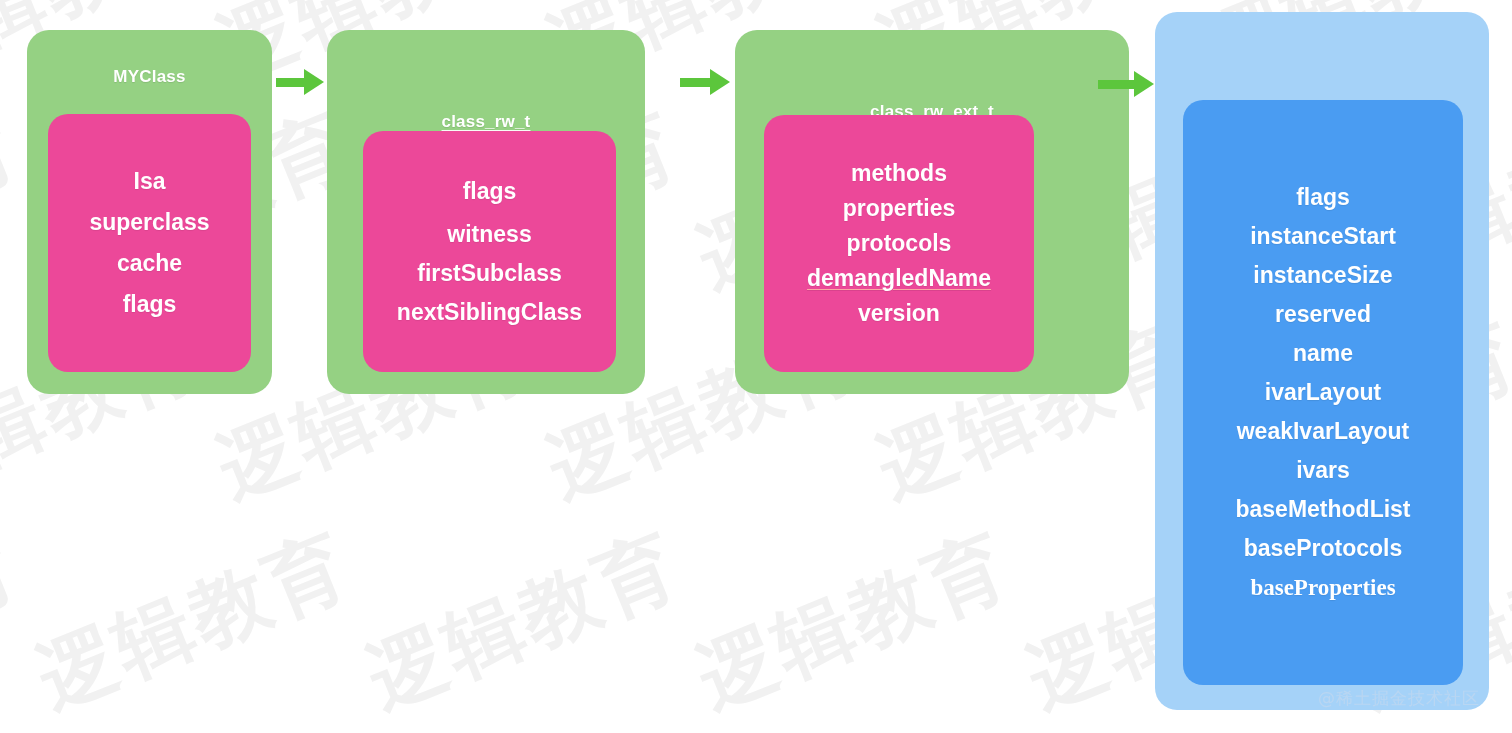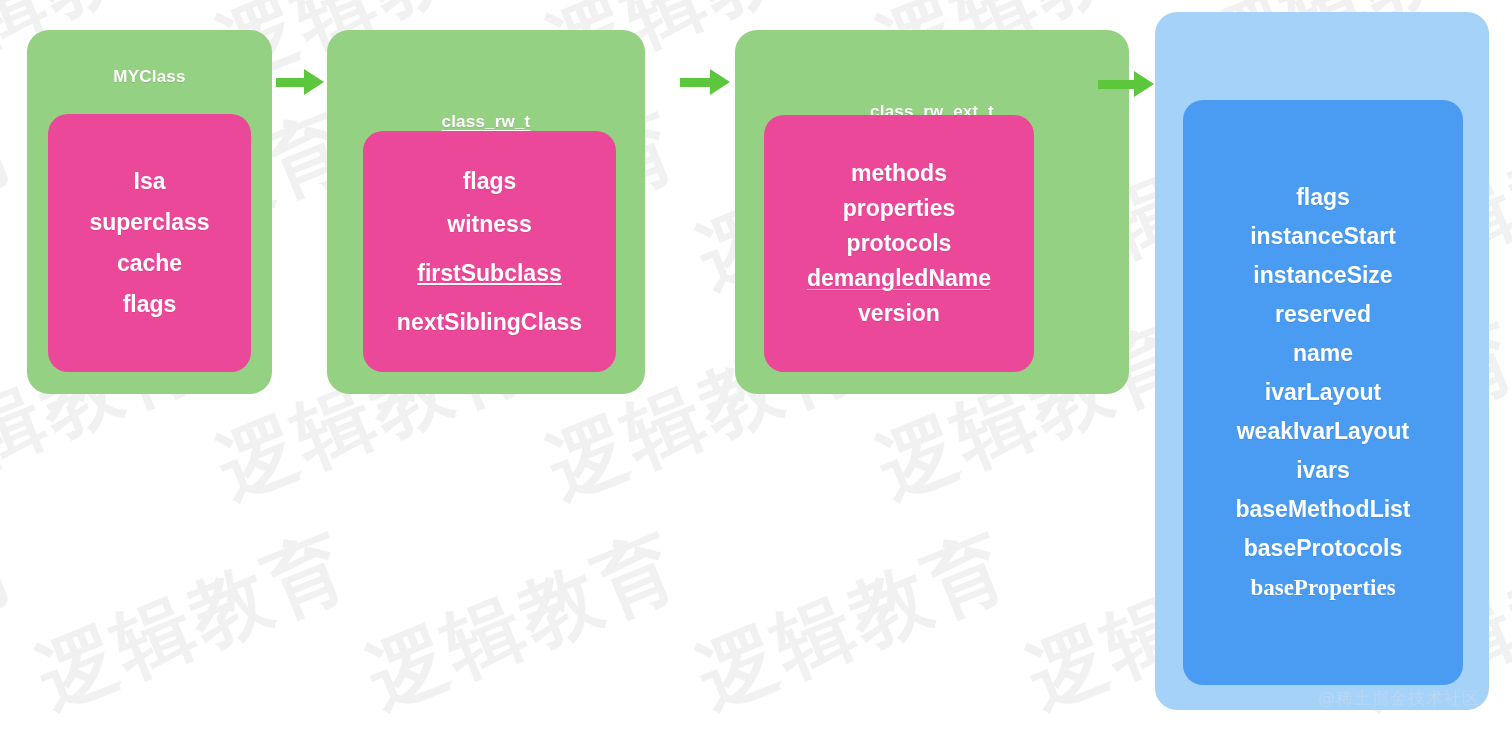--- a/index.html
+++ b/index.html
@@ -171,21 +171,21 @@
   <div class="arrow" style="left:276px; top:69px; width:48px;">
     <div class="shaft"></div>
     <div class="head"></div>
   </div>
 
   <div class="node green-outer" style="left:327px; top:30px; width:318px; height:364px;">
     <div class="title underlined" style="top:82px;">class_rw_t</div>
     <div class="inner green-inner" style="left:36px; top:101px; width:253px; height:241px;">
       <div class="field" style="margin:10px 0;">flags</div>
       <div class="field" style="margin:10px 0;">witness</div>
-      <div class="field" style="margin:16px 0;text-decoration:underline;">firstSubclass</div>
+      <div class="field" style="margin:6px 0;">firstSubclass</div>
       <div class="field" style="margin:10px 0;">nextSiblingClass</div>
     </div>
   </div>
 
   <div class="arrow" style="left:680px; top:69px; width:50px;">
     <div class="shaft"></div>
     <div class="head"></div>
   </div>
 
   <div class="node green-outer" style="left:735px; top:30px; width:394px; height:364px;">

